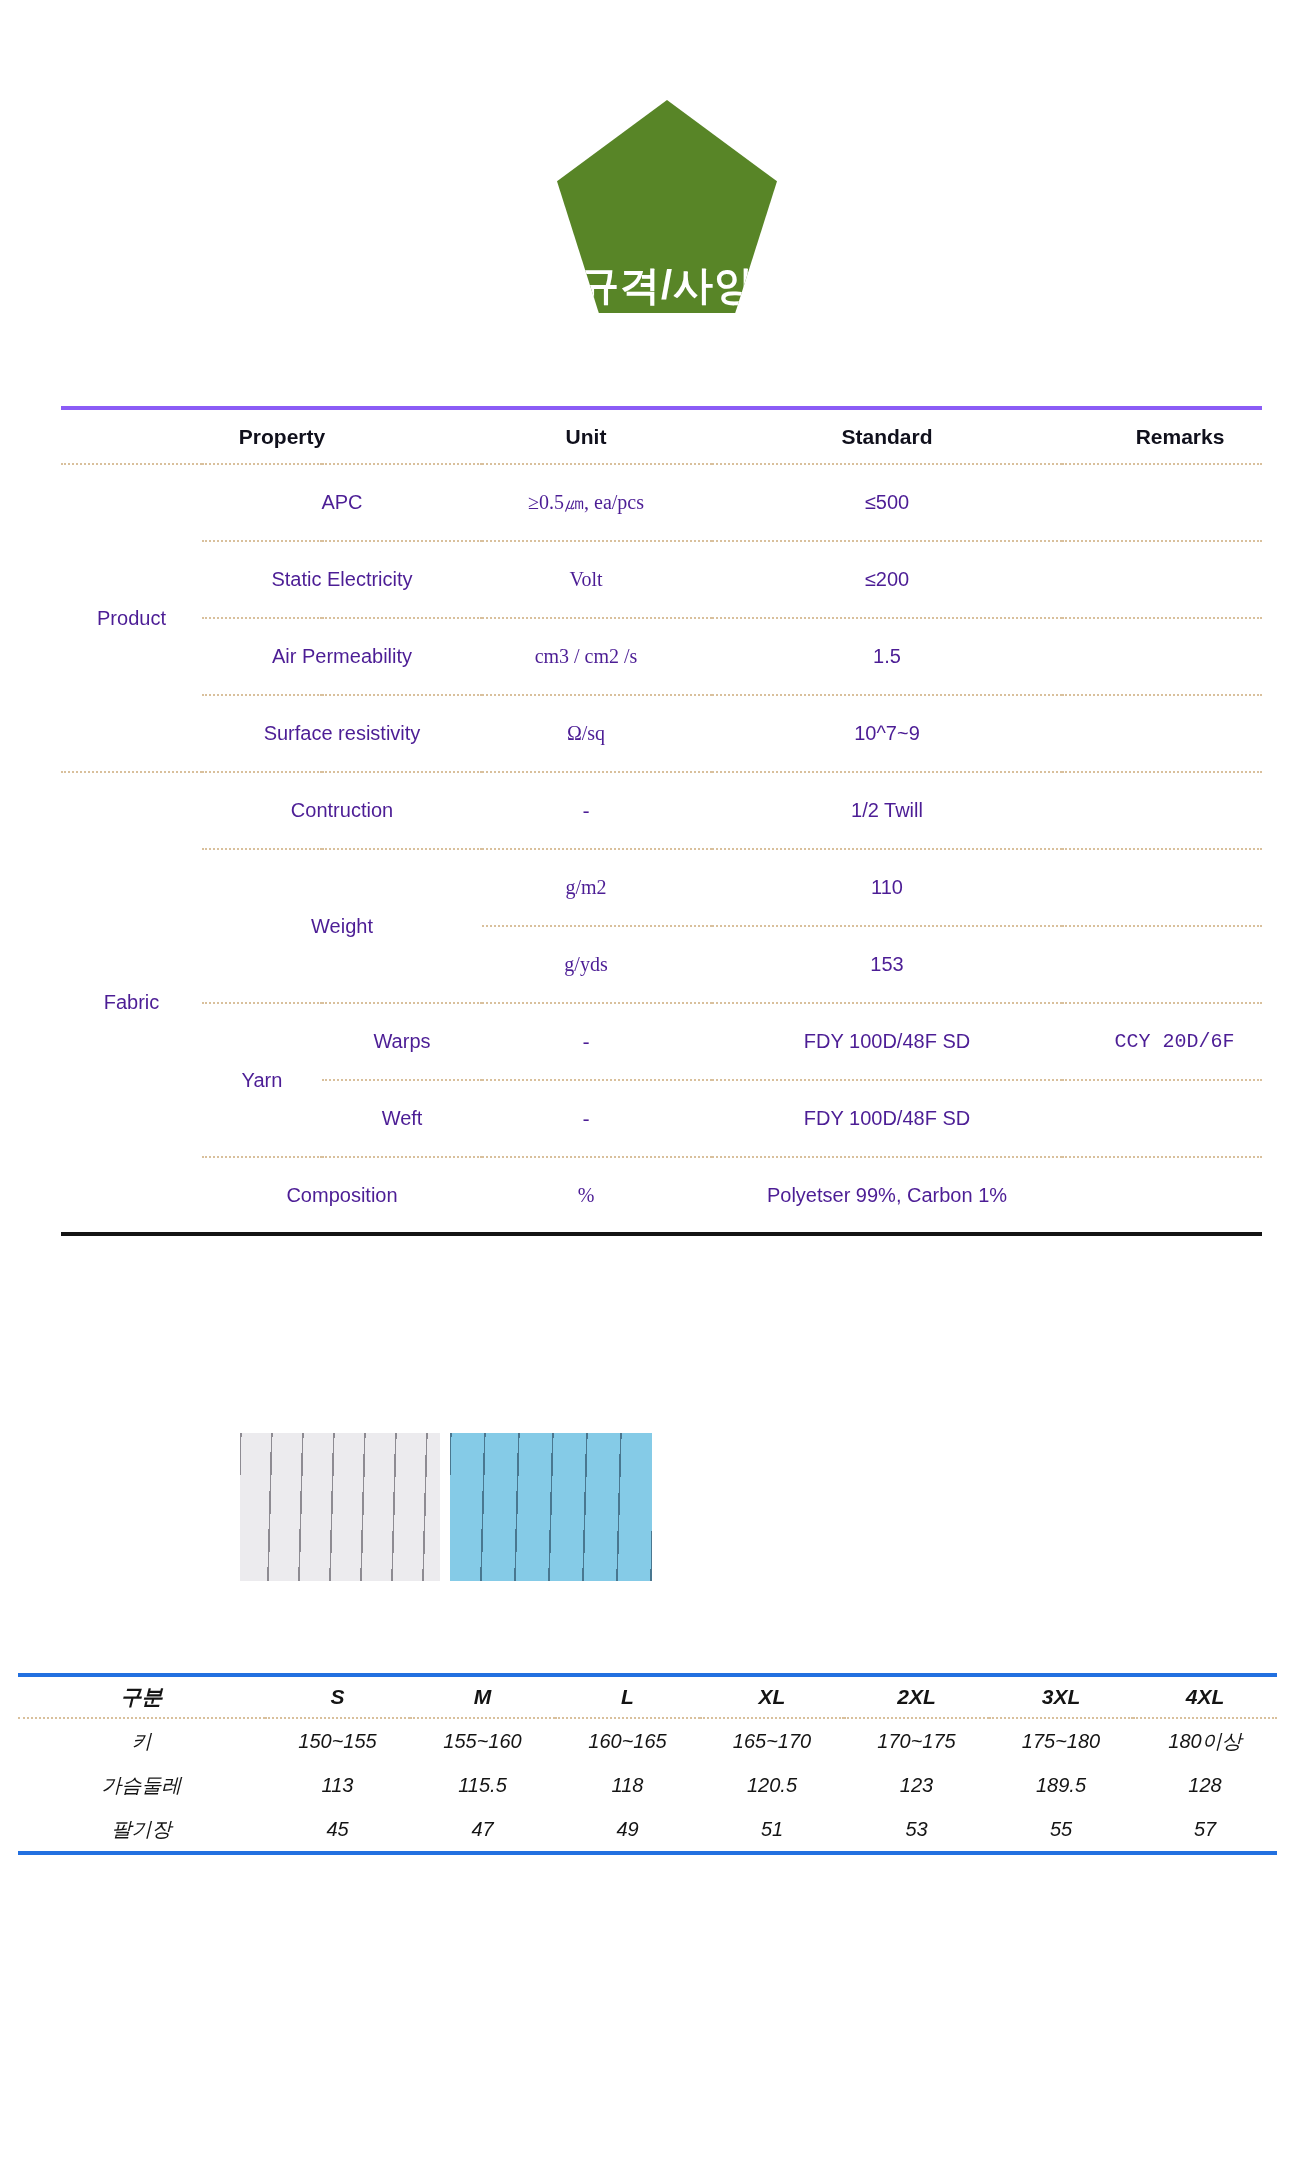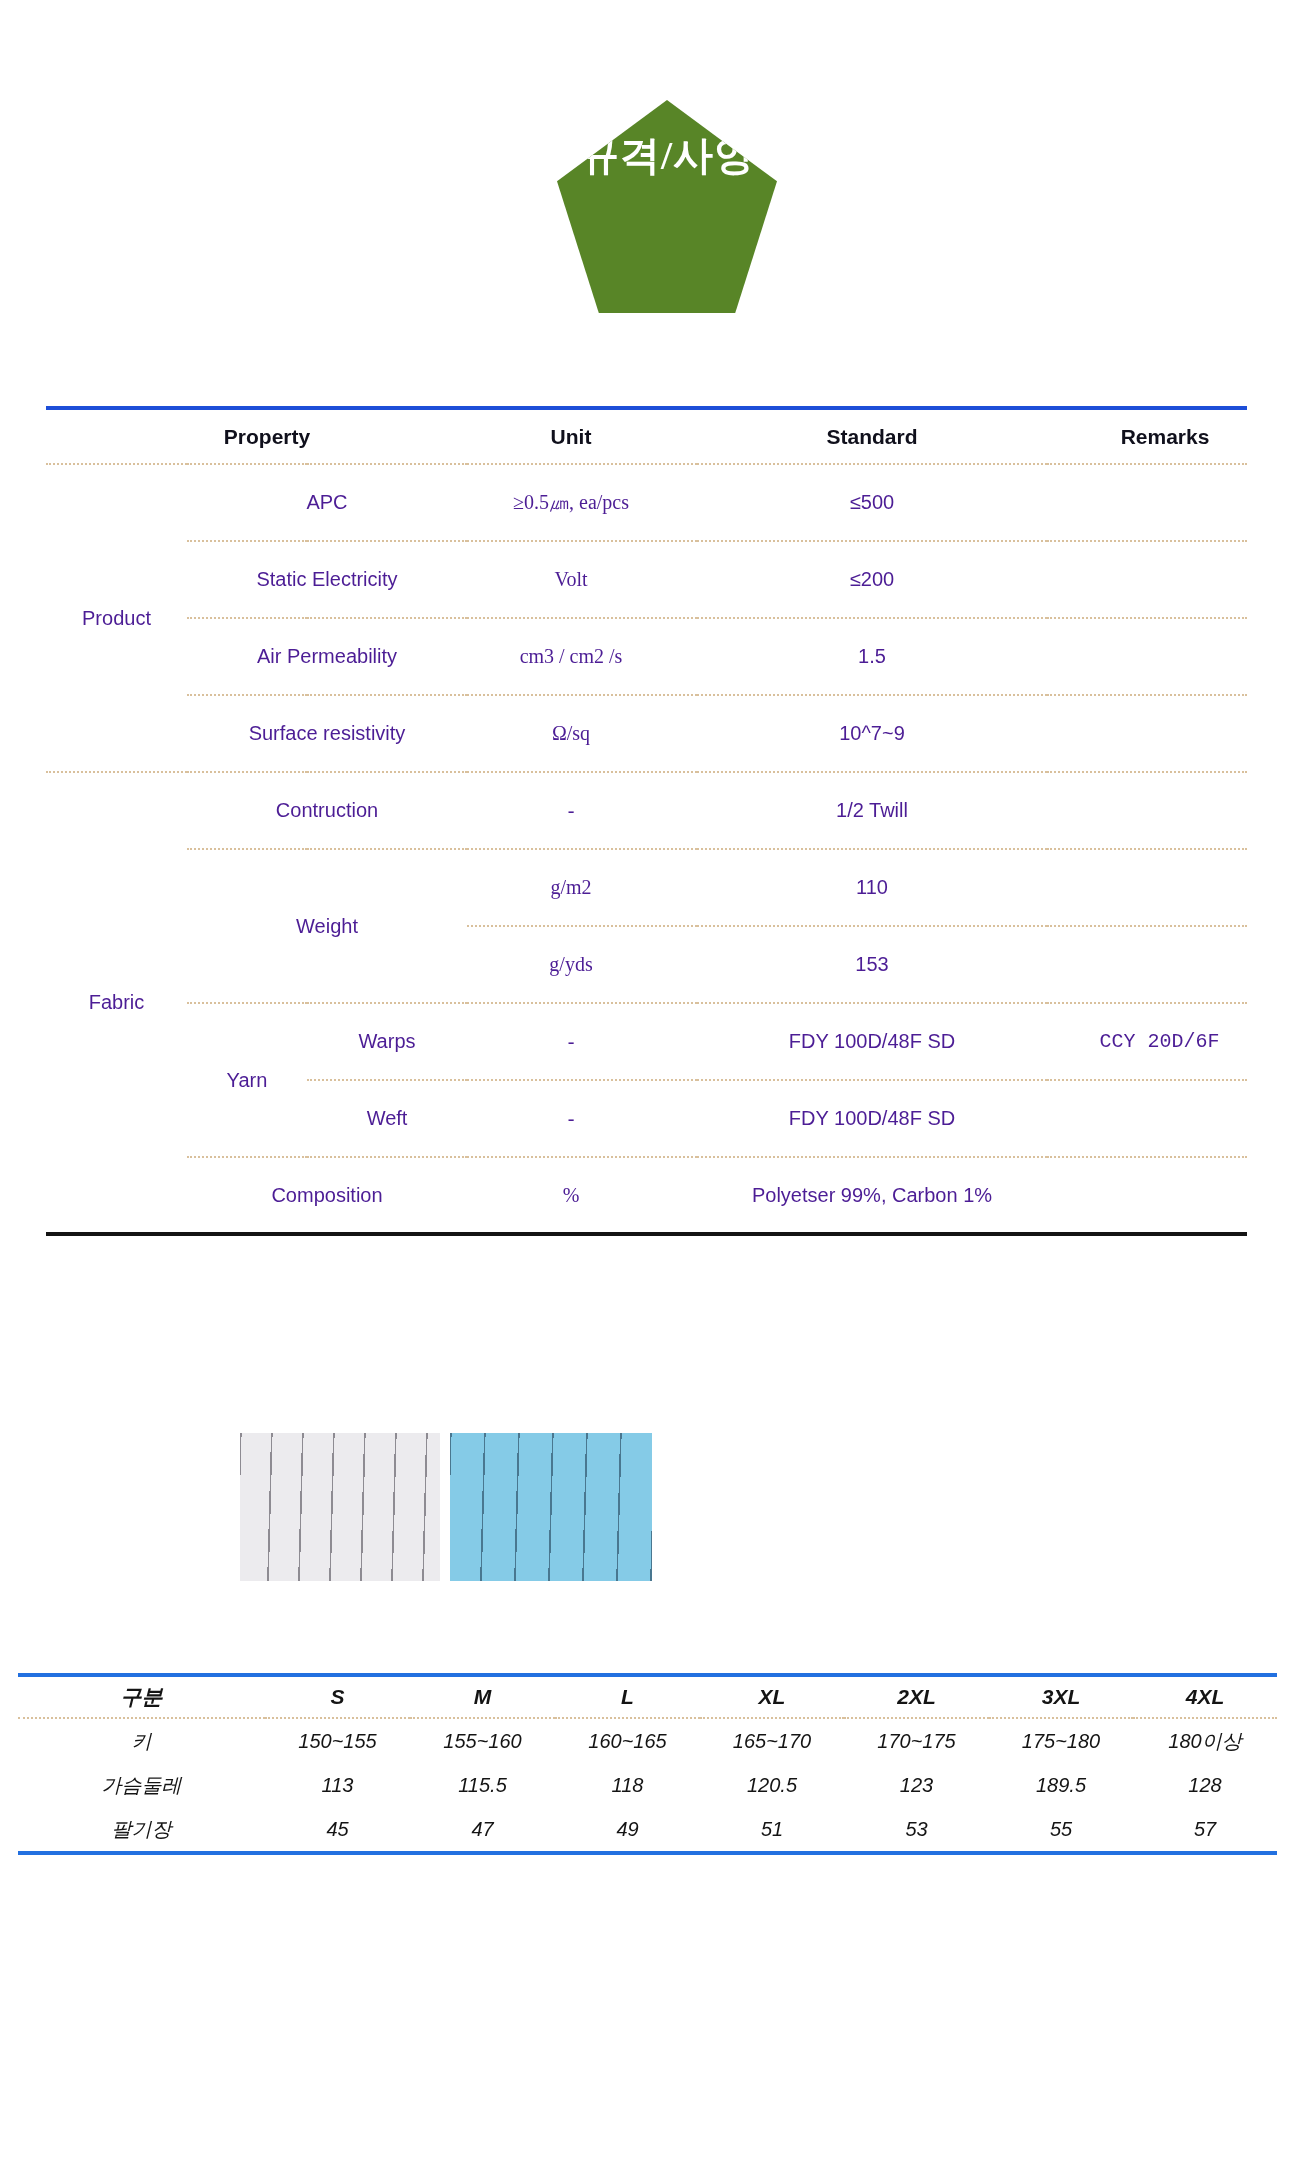--- a/index.html
+++ b/index.html
@@ -18,40 +18,39 @@
   }
 
   
   .pentagon {
     position: absolute;
     left: 557px; top: 100px;
     width: 220px; height: 213px;
     background: #588527;
     clip-path: polygon(50% 0%, 100% 38.2%, 81% 100%, 19% 100%, 0% 38.2%);
     display: flex;
-    align-items: flex-start;
+    align-items: flex-end;
     justify-content: center;
-    font-family: Liberation Serif, serif;
   }
   .pentagon span {
     margin-top: 28px;
     color: #ffffff;
     font-size: 40px;
     font-weight: bold;
     letter-spacing: 1px;
   }
 
   
   table.spec {
     position: absolute;
-    left: 46px; top: 406px;
+    left: 61px; top: 406px;
     width: 1201px;
     border-collapse: collapse;
     table-layout: fixed;
-    border-top: 4px solid #1d4ed8;
+    border-top: 4px solid #8b5cf6;
     border-bottom: 4px solid #141414;
   }
   table.spec th, table.spec td {
     text-align: center;
     vertical-align: middle;
     font-size: 20px;
     color: #4c1d95;
     overflow: hidden;
   }
   table.spec th {

